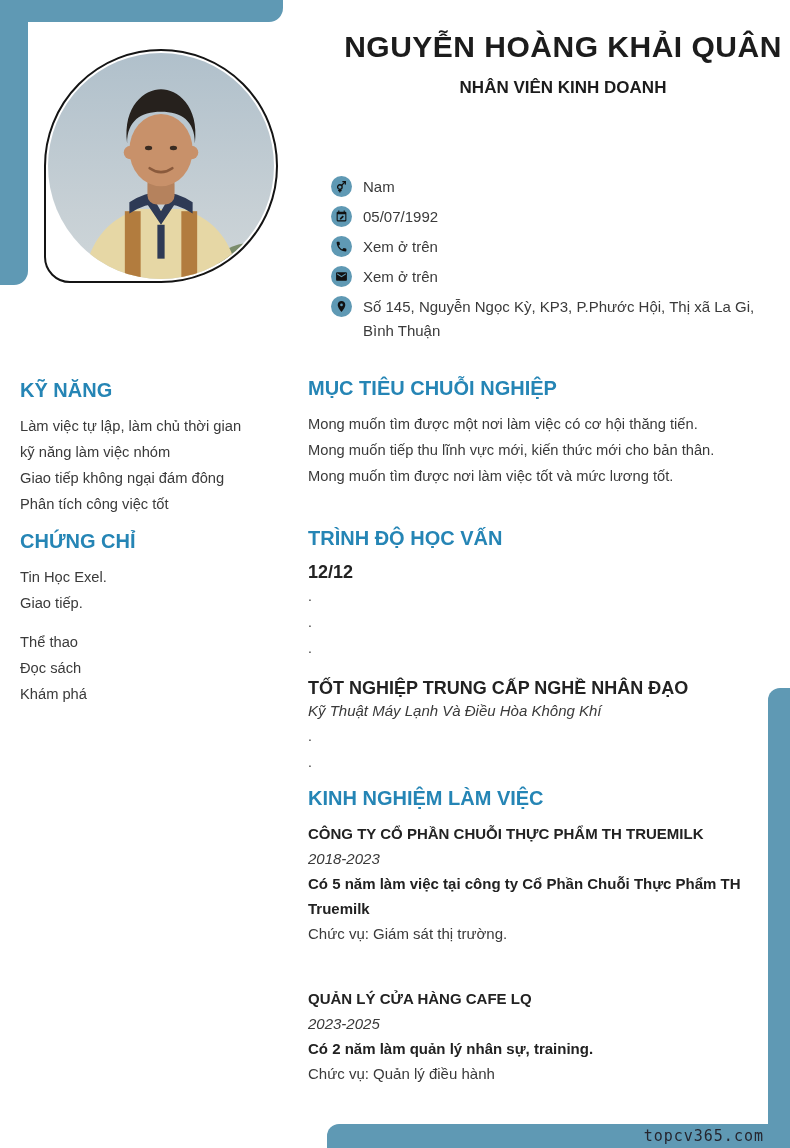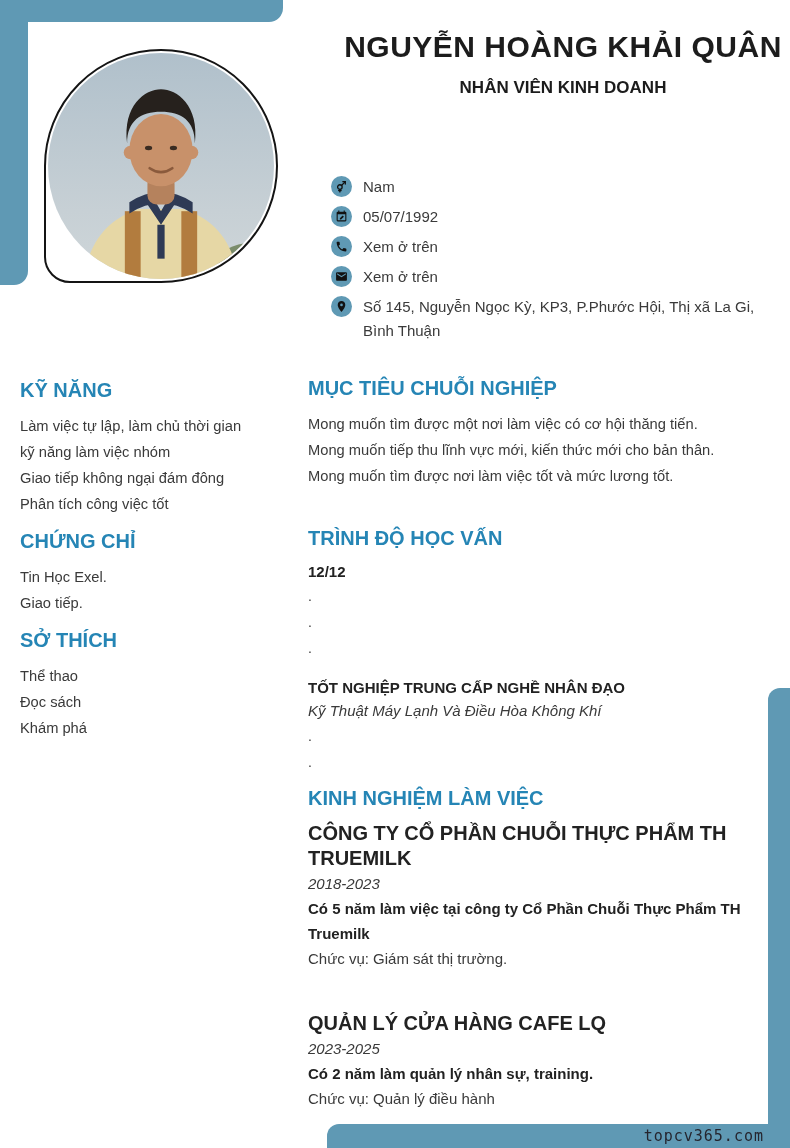--- a/index.html
+++ b/index.html
@@ -55,26 +55,26 @@
     margin:0 0 11px 0; font-size:20px; font-weight:bold; color:#2585b5;
   }
   .plain-list div { font-size:14.7px; line-height:26px; }
   #skills    { left:20px; top:379px; width:272px; }
   #certs     { left:20px; top:530px; width:272px; }
   #hobbies   { left:20px; top:629px; width:272px; }
   #objective { left:308px; top:377px; width:462px; }
   #education { left:308px; top:527px; width:462px; }
   #experience{ left:308px; top:787px; width:472px; }
   .obj-line { font-size:14.7px; line-height:26px; }
-  .edu-degree { font-size:15px; font-weight:bold; color:#222; line-height:22px; margin-top:4px; }
+  .edu-degree { font-size:18px; font-weight:bold; color:#222; line-height:22px; margin-top:4px; }
   .edu-major  { font-size:15px; font-style:italic; line-height:24px; }
   .dot-line   { font-size:14px; line-height:26px; }
   .edu-entry + .edu-entry { margin-top:16px; }
   .exp-entry + .exp-entry { margin-top:40px; }
-  .exp-company { font-size:20px; font-weight:bold; color:#222; line-height:25px; }
+  .exp-company { font-size:15px; font-weight:bold; color:#222; line-height:25px; }
   .exp-period  { font-size:15px; font-style:italic; line-height:25px; }
   .exp-summary { font-size:15px; font-weight:bold; color:#222; line-height:25px; }
   .exp-role    { font-size:15px; line-height:25px; }
 </style>
 </head>
 <body>
 
 <div class="page">
 
   <div class="deco deco-top"></div>
@@ -181,21 +181,20 @@
 
   <div class="section" id="certs">
     <h2 class="sec-h">CHỨNG CHỈ</h2>
     <div class="plain-list">
       <div>Tin Học Exel.</div>
       <div>Giao tiếp.</div>
     </div>
   </div>
 
   <div class="section" id="hobbies">
-    <h2 class="sec-h">SỞ THÍCH</h2>
     <div class="plain-list">
       <div>Thể thao</div>
       <div>Đọc sách</div>
       <div>Khám phá</div>
     </div>
   </div>
 
   <div class="section" id="objective">
     <h2 class="sec-h">MỤC TIÊU CHUỖI NGHIỆP</h2>
     <div class="obj-line">Mong muốn tìm được một nơi làm việc có cơ hội thăng tiến.</div>

